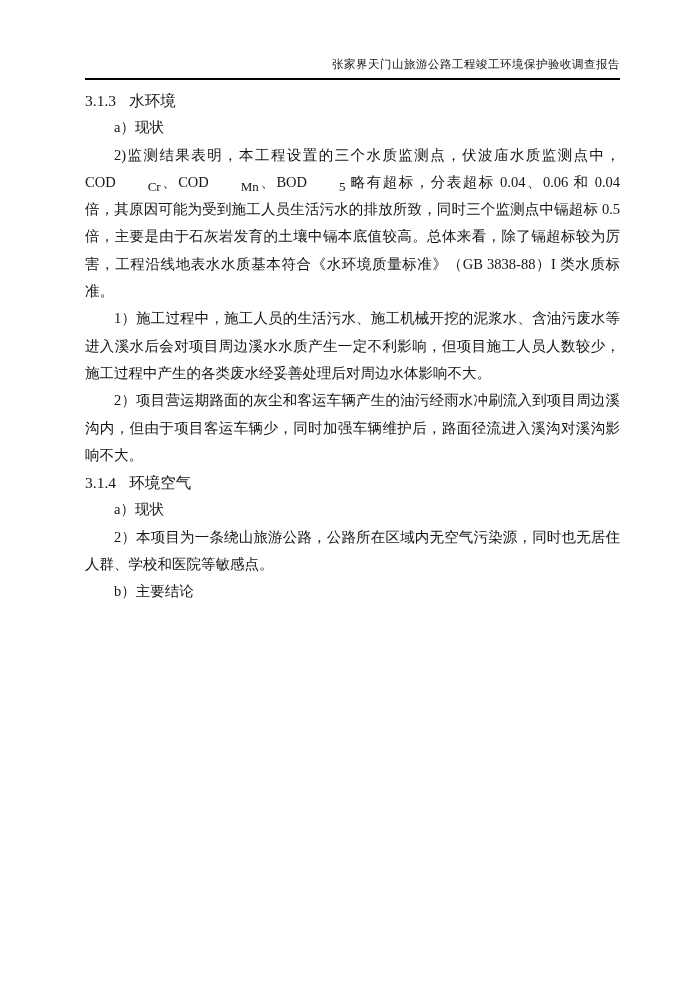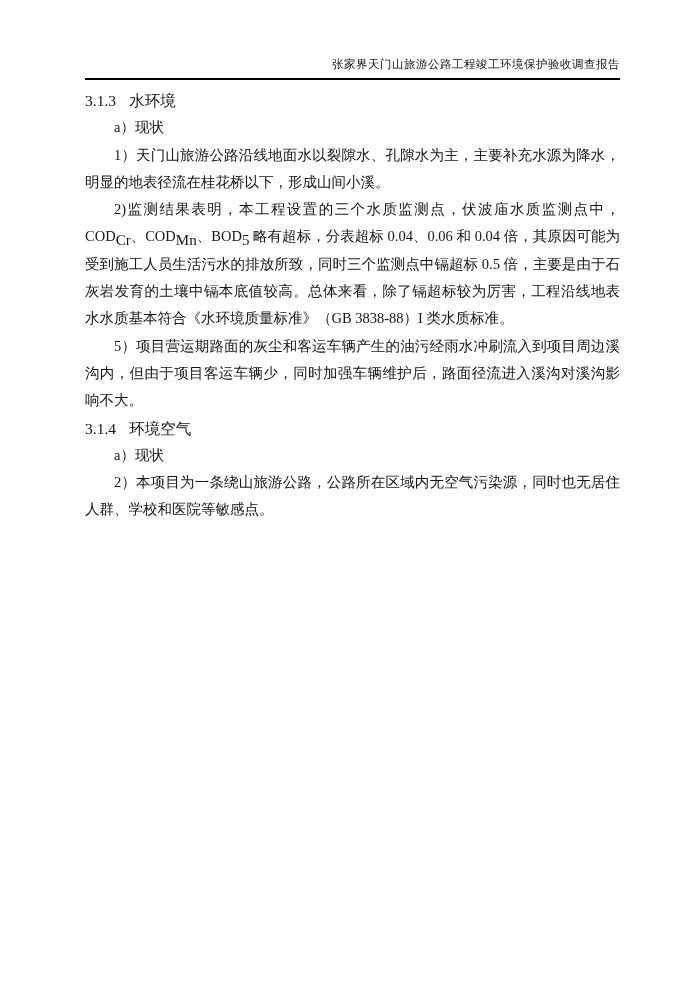--- a/index.html
+++ b/index.html
@@ -35,21 +35,21 @@
   .sec-heading {
     margin:0;
     font-size:15.5px;
     font-weight:normal;
     line-height:27.3px;
     text-align:left;
   }
   .sec-heading .sec-title { margin-left:0.85em;text-align:right; }
   .content p { margin:0; text-indent:2em; }
   .gap-before { margin-top:10px !important; }
-  sub { font-size:15px; line-height:0; }
+  sub { font-size:13px; line-height:0;margin-left:32px; }
   .footer {
     position:absolute;
     left:0; width:700px; top:923px;
     text-align:left;
     font-size:11.5px;
     font-family:"Liberation Mono","DejaVu Sans Mono",monospace;
     color:#222;
   }
 </style>
 </head>
@@ -61,35 +61,36 @@
     <span>张家界天门山旅游公路工程竣工环境保护验收调查报告</span>
   </div>
   <div class="header-rule"></div>
 
   <div class="content">
 
     <h3 class="sec-heading"><span>3.1.3</span><span class="sec-title">水环境</span></h3>
 
     <p>a）现状</p>
 
-    <p>1）天门山旅游公路沿线地面水以裂隙水、孔隙水为主，主要补充水源为降水，明显的地表径流在桂花桥以下，形成山间小溪。</p>
 
     <p><span>2)监测结果表明，本工程设置的三个水质监测点，伏波庙水质监测点中，COD</span><sub>Cr</sub><span>、COD</span><sub>Mn</sub><span>、BOD</span><sub>5</sub><span> 略有超标，分表超标 0.04、0.06 和 0.04 倍，其原因可能为受到施工人员生活污水的排放所致，同时三个监测点中镉超标 0.5 倍，主要是由于石灰岩发育的土壤中镉本底值较高。总体来看，除了镉超标较为厉害，工程沿线地表水水质基本符合《水环境质量标准》（GB 3838-88）I 类水质标准。</span></p>
 
 
+    <p>1）施工过程中，施工人员的生活污水、施工机械开挖的泥浆水、含油污废水等进入溪水后会对项目周边溪水水质产生一定不利影响，但项目施工人员人数较少，施工过程中产生的各类废水经妥善处理后对周边水体影响不大。</p>
 
-    <p>5）项目营运期路面的灰尘和客运车辆产生的油污经雨水冲刷流入到项目周边溪沟内，但由于项目客运车辆少，同时加强车辆维护后，路面径流进入溪沟对溪沟影响不大。</p>
+    <p>2）项目营运期路面的灰尘和客运车辆产生的油污经雨水冲刷流入到项目周边溪沟内，但由于项目客运车辆少，同时加强车辆维护后，路面径流进入溪沟对溪沟影响不大。</p>
 
     <h3 class="sec-heading"><span>3.1.4</span><span class="sec-title">环境空气</span></h3>
 
     <p>a）现状</p>
 
     <p>2）本项目为一条绕山旅游公路，公路所在区域内无空气污染源，同时也无居住人群、学校和医院等敏感点。</p>
 
 
+    <p>b）主要结论</p>
 
 
 
   </div>
 
   <div class="footer">
     <span>18</span>
   </div>
 
 </div>

